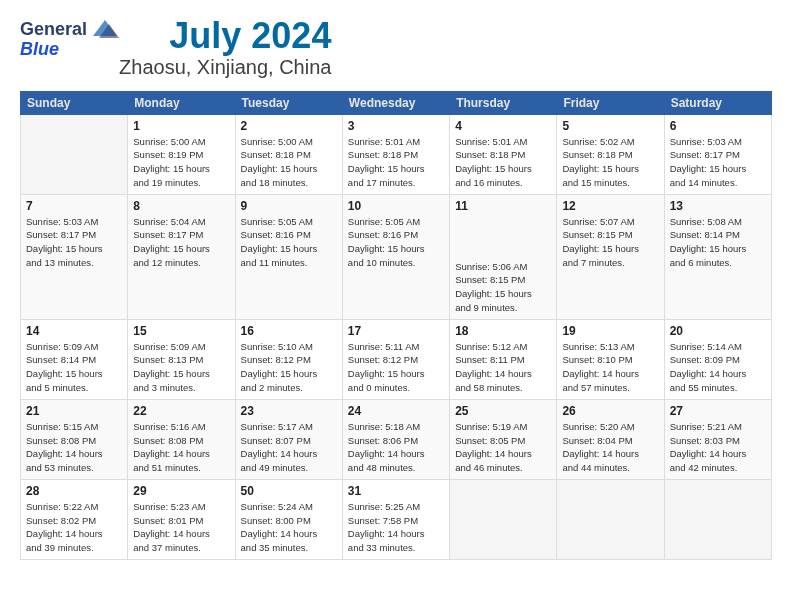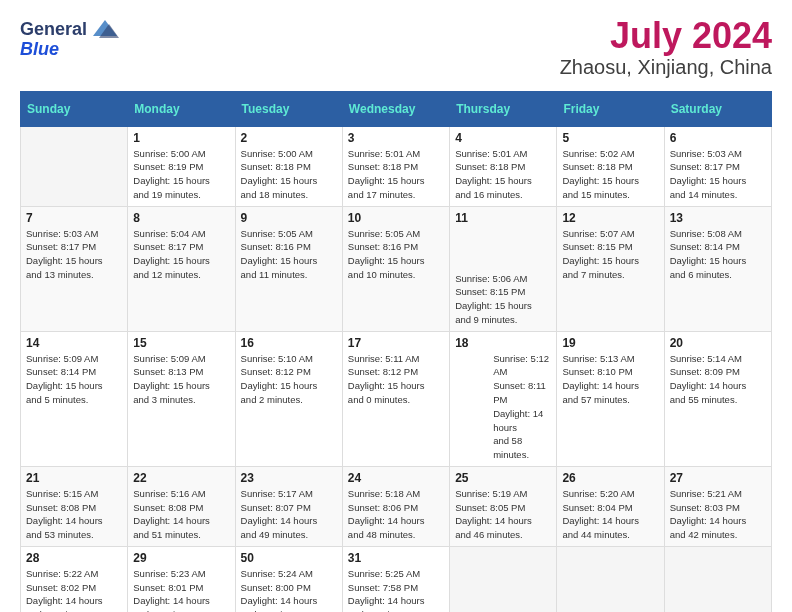--- a/index.html
+++ b/index.html
@@ -8,21 +8,20 @@
       background: #fff;
       width: 792px;
       min-height: 612px;
     }
     .container {
       width: 792px;
       padding: 16px 20px 20px 20px;
     }
     .header {
       display: flex;
-      justify-content: space-between;
       align-items: flex-start;
       margin-bottom: 12px;
     }
     .logo {
       display: flex;
       align-items: center;
       gap: 0px;
     }
     .logo-text {
       font-size: 18px;
@@ -35,39 +34,39 @@
       width: 28px;
       height: 28px;
       margin-left: 2px;
     }
     .title-block {
       text-align: right;
     }
     .month-title {
       font-size: 36px;
       font-weight: bold;
-      color: #be185d;
+      color: #0369a1;
       line-height: 1.1;
     }
     .subtitle {
       font-size: 20px;
       color: #404040;
     }
     .calendar {
       width: 100%;
       border-collapse: collapse;
       border: 1px solid #ccc;
     }
     .calendar th {
       background-color: #2c5fa3;
-      color: #5eead4;
+      color: #e5e5e5;
       font-size: 12px;
       font-weight: bold;
       text-align: left;
-      padding: 10px 6px;
+      padding: 4px 6px;
       border: 1px solid #2c5fa3;
     }
     .calendar td {
       vertical-align: top;
       border: 1px solid #ddd;
       padding: 4px 5px;
       width: calc(100% / 7);
       min-height: 80px;
       background: #fff;
     }
@@ -251,21 +250,21 @@
           </td>
           <td>
             <span class="day-num">17</span>
             <div class="day-info" style="white-space: pre-line;">Sunrise: 5:11 AM
 Sunset: 8:12 PM
 Daylight: 15 hours
 and 0 minutes.</div>
           </td>
           <td>
             <span class="day-num">18</span>
-            <div class="day-info" style="white-space: pre-line; margin-left: 38px;">Sunrise: 5:12 AM
+            <div class="day-info" style="white-space: pre-line;">Sunrise: 5:12 AM
 Sunset: 8:11 PM
 Daylight: 14 hours
 and 58 minutes.</div>
           </td>
           <td>
             <span class="day-num">19</span>
             <div class="day-info" style="white-space: pre-line;">Sunrise: 5:13 AM
 Sunset: 8:10 PM
 Daylight: 14 hours
 and 57 minutes.</div>

